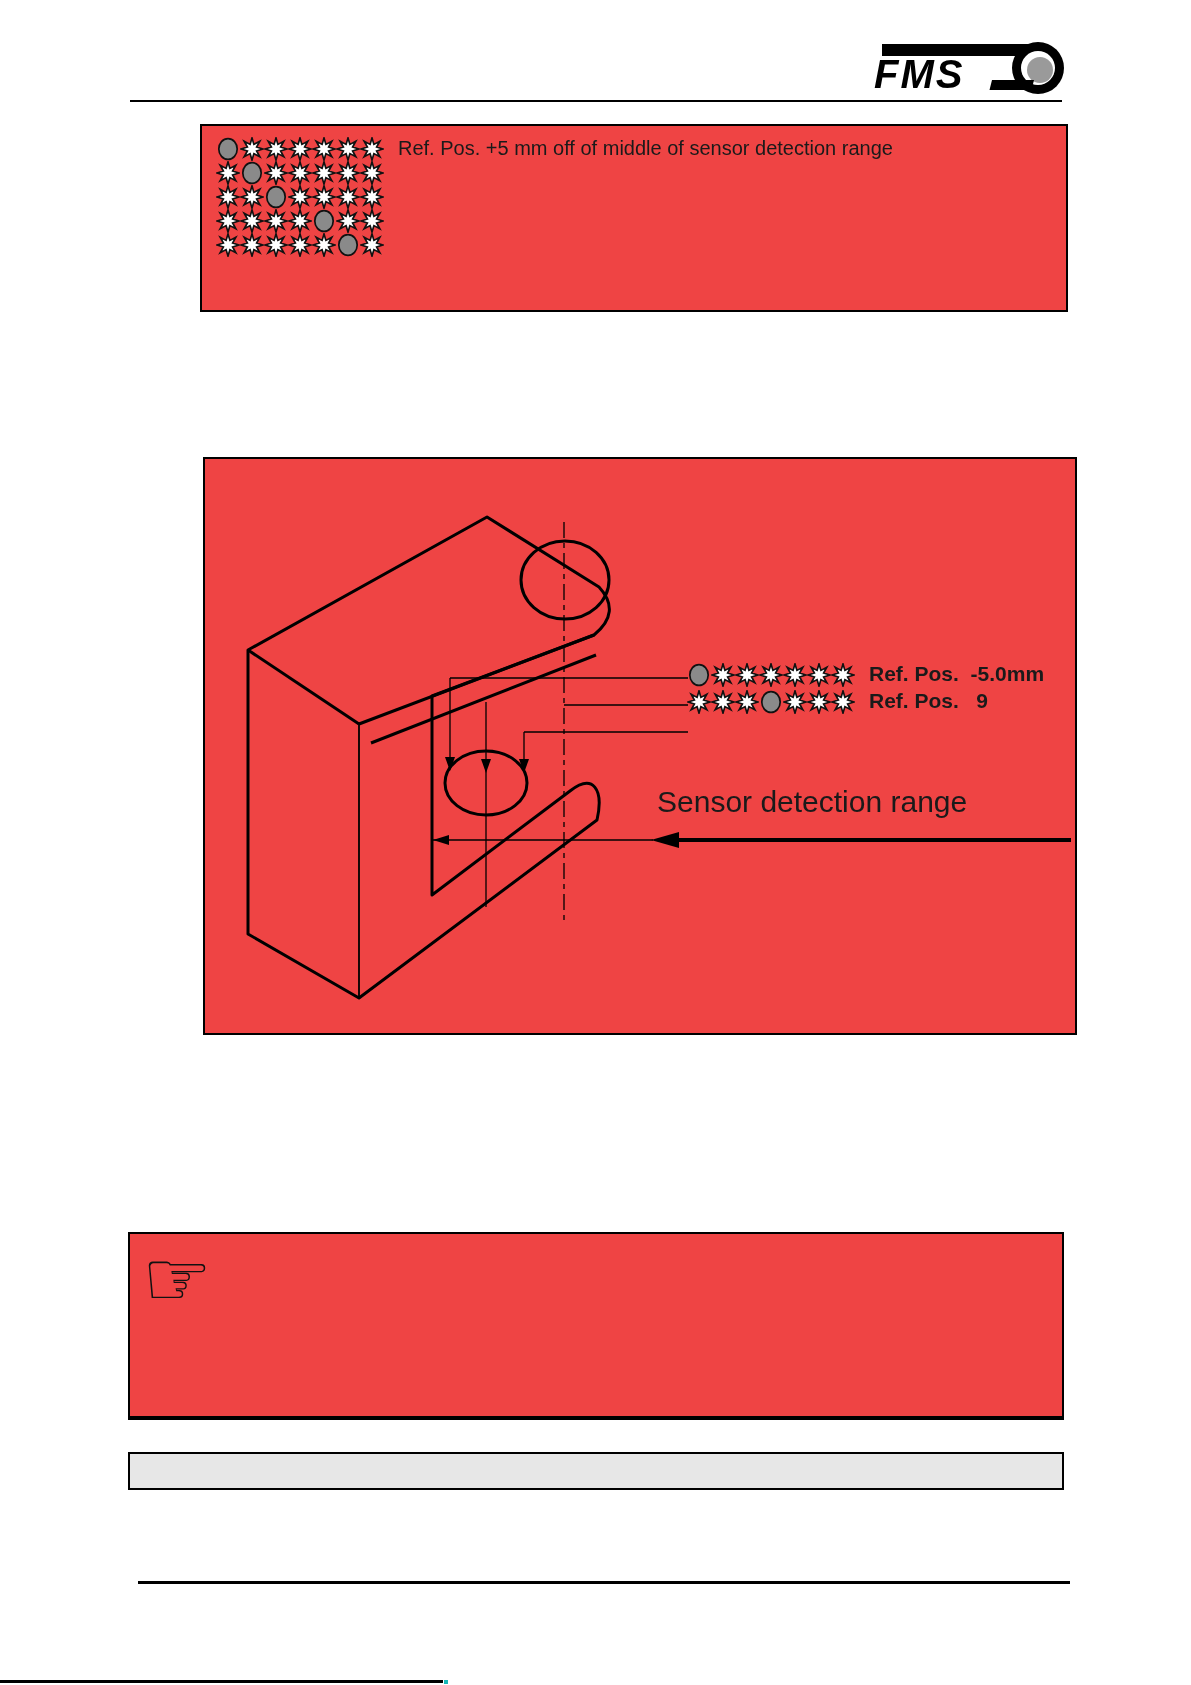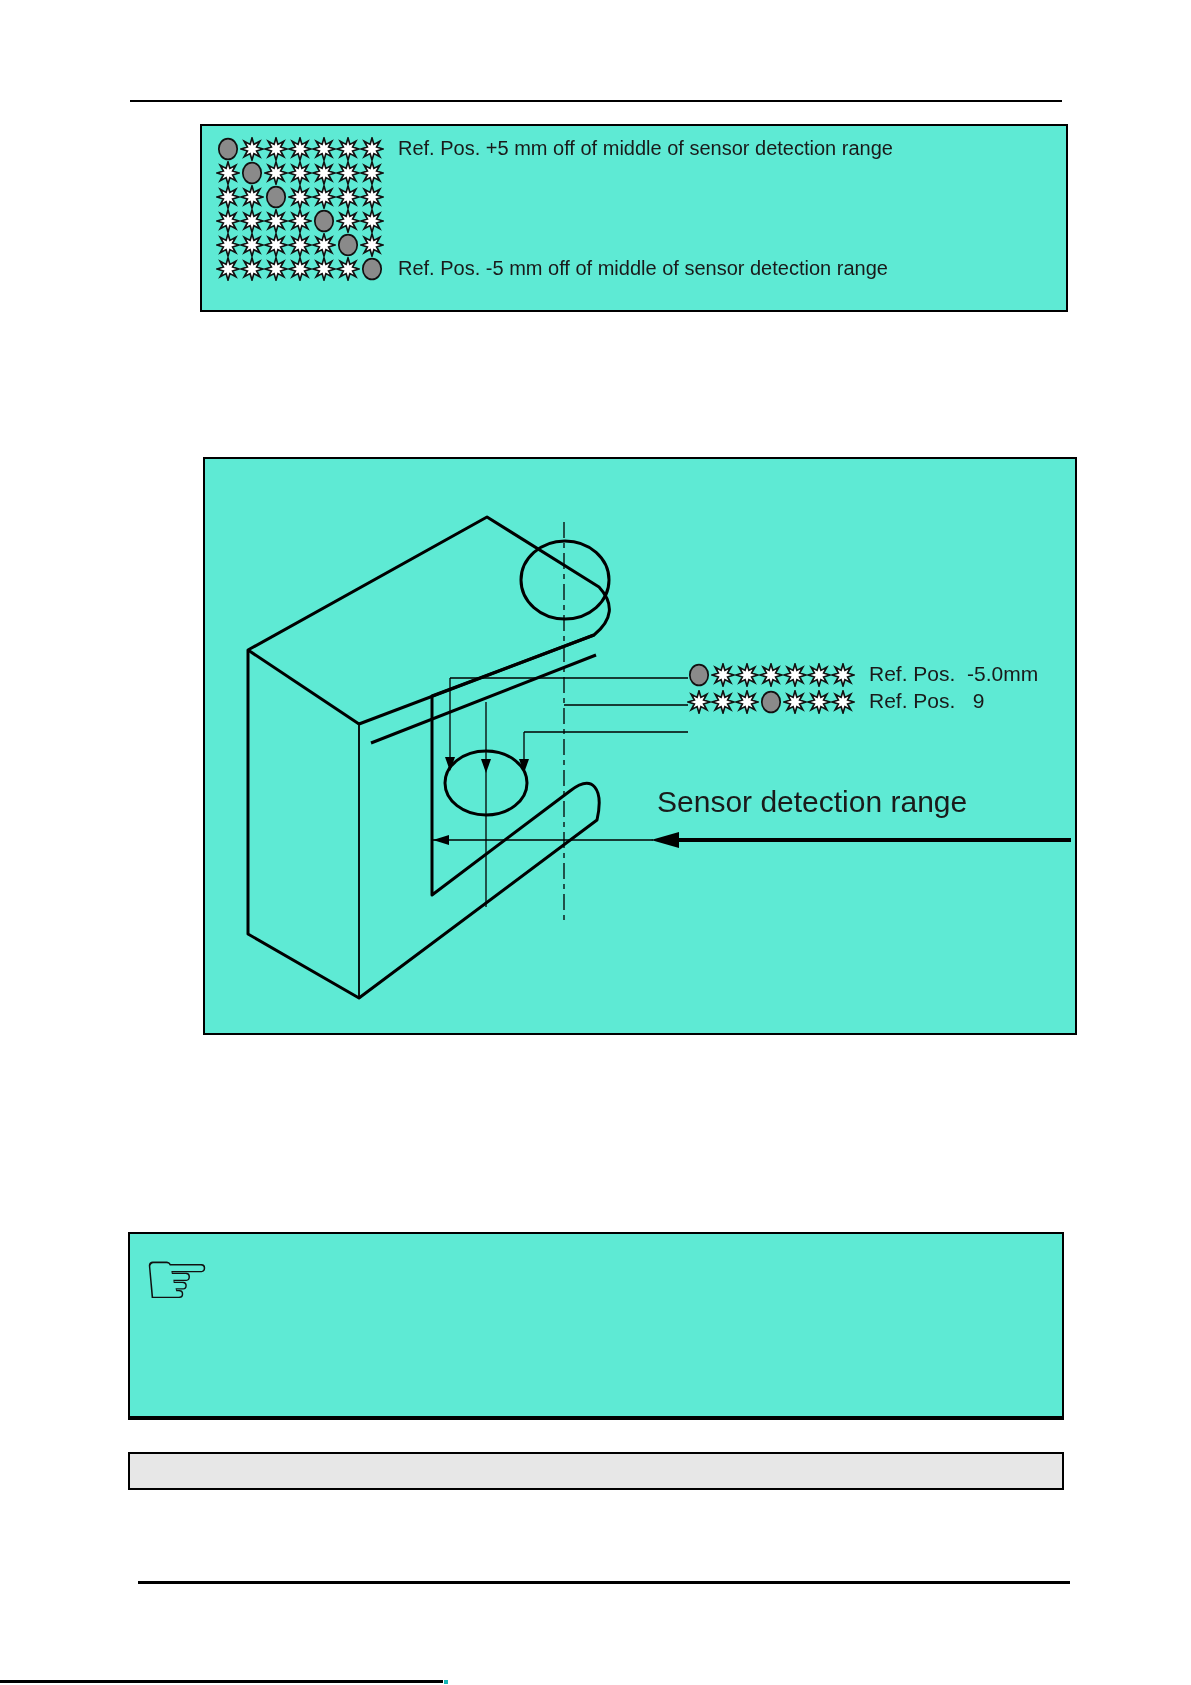--- a/index.html
+++ b/index.html
@@ -6,32 +6,32 @@
   .page{
     position:relative;
     width:1191px;height:1685px;
     background:#ffffff;
     font-family:"Liberation Sans", sans-serif;
     color:#1a1a1a;
     overflow:hidden;
     margin:0 auto;
   }
   .rule{position:absolute;background:#000;}
-  .frame-box{position:absolute;border:2px solid #000;background:#5eead4;box-sizing:border-box;}
+  .frame-box{position:absolute;border:2px solid #000;background:#ef4444;box-sizing:border-box;}
 
   
   .logo-wrap{position:absolute;left:872px;top:36px;width:214px;height:62px;}
 
   
   .led-block{position:absolute;}
   .led-row{display:flex;align-items:center;height:24px;margin-bottom:0px;}
   .led-row svg{display:block;flex:0 0 auto;}
   .led-label{margin-left:14px;white-space:pre;transform:translateY(-1px);}
   #legend-leds .led-label{font-size:20px;}
-  #diagram-leds .led-row{margin-bottom:3px;}
+  #diagram-leds .led-row{margin-bottom:3px;font-weight:bold;}
   #diagram-leds .led-label{font-size:21px;}
 
   
   .diagram-svg{position:absolute;left:0;top:0;}
   .diagram-annotation{
     position:absolute;left:452px;top:326px;
     font-size:30px;letter-spacing:0px;white-space:pre;
   }
 
   
@@ -58,20 +58,31 @@
       <path d="M23,12 L16.62,13.91 L19.78,19.78 L13.91,16.62 L12,23 L10.09,16.62 L4.22,19.78 L7.38,13.91 L1,12 L7.38,10.09 L4.22,4.22 L10.09,7.38 L12,1 L13.91,7.38 L19.78,4.22 L16.62,10.09 Z" fill="#ffffff" stroke="#111111" stroke-width="1.7" stroke-linejoin="miter"></path>
     </g>
     <g id="led-dot">
       <ellipse cx="12" cy="12" rx="9.2" ry="10.4" fill="#8a8a8a" stroke="#111111" stroke-width="1.7"></ellipse>
     </g>
   </defs>
 </svg>
 
 <div class="page">
 
+  <div class="logo-wrap">
+    <svg width="214" height="62" viewBox="0 0 214 62">
+      <rect x="10" y="8" width="152" height="12" fill="#000"></rect>
+      <circle cx="166" cy="32" r="26" fill="#000"></circle>
+      <circle cx="166" cy="32" r="17" fill="#fff"></circle>
+      <circle cx="168" cy="34" r="13" fill="#9a9a9a"></circle>
+      <rect x="118" y="44" width="44" height="10" fill="#000" transform="skewX(-14)" transform-origin="118 44"></rect>
+      <rect x="104" y="36" width="18" height="24" fill="#fff" transform="skewX(-14)" transform-origin="104 36"></rect>
+      <text x="2" y="52" font-family="Liberation Sans, sans-serif" font-size="40" font-style="italic" font-weight="bold" letter-spacing="2" fill="#000">FMS</text>
+    </svg>
+  </div>
 
   <div class="rule" style="left:130px;top:100px;width:932px;height:2px;"></div>
 
   <div class="frame-box" style="left:200px;top:124px;width:868px;height:188px;border-width:2px;">
     <div id="legend-leds" class="led-block" style="left:14px;top:11px;">
         <div class="led-row">
           <svg width="24" height="24" viewBox="0 0 24 24">
             <use href="#led-dot"></use>
           </svg>
           <svg width="24" height="24" viewBox="0 0 24 24">
@@ -182,44 +193,20 @@
           <svg width="24" height="24" viewBox="0 0 24 24">
             <use href="#led-star"></use>
           </svg>
           <svg width="24" height="24" viewBox="0 0 24 24">
             <use href="#led-dot"></use>
           </svg>
           <svg width="24" height="24" viewBox="0 0 24 24">
             <use href="#led-star"></use>
           </svg>
           <span class="led-label"></span>
-        </div>
-        <div class="led-row">
-          <svg width="24" height="24" viewBox="0 0 24 24">
-            <use href="#led-star"></use>
-          </svg>
-          <svg width="24" height="24" viewBox="0 0 24 24">
-            <use href="#led-star"></use>
-          </svg>
-          <svg width="24" height="24" viewBox="0 0 24 24">
-            <use href="#led-star"></use>
-          </svg>
-          <svg width="24" height="24" viewBox="0 0 24 24">
-            <use href="#led-star"></use>
-          </svg>
-          <svg width="24" height="24" viewBox="0 0 24 24">
-            <use href="#led-star"></use>
-          </svg>
-          <svg width="24" height="24" viewBox="0 0 24 24">
-            <use href="#led-star"></use>
-          </svg>
-          <svg width="24" height="24" viewBox="0 0 24 24">
-            <use href="#led-dot"></use>
-          </svg>
-          <span class="led-label">Ref. Pos. -5 mm off of middle of sensor detection range</span>
         </div>
       </div>
   </div>
 
   <div class="frame-box" style="left:203px;top:457px;width:874px;height:578px;border-width:2px;">
 
     <svg class="diagram-svg" width="870" height="574" viewBox="0 0 870 574">
 
       <path d="M282,58 L394,128 Q417,153 389,176 L227,237 L227,436 L365,332 C388,314 399,330 392,361 L154,539 L43,475 L43,191 Z" fill="none" stroke="#000" stroke-width="3" stroke-linejoin="round"></path>
 

